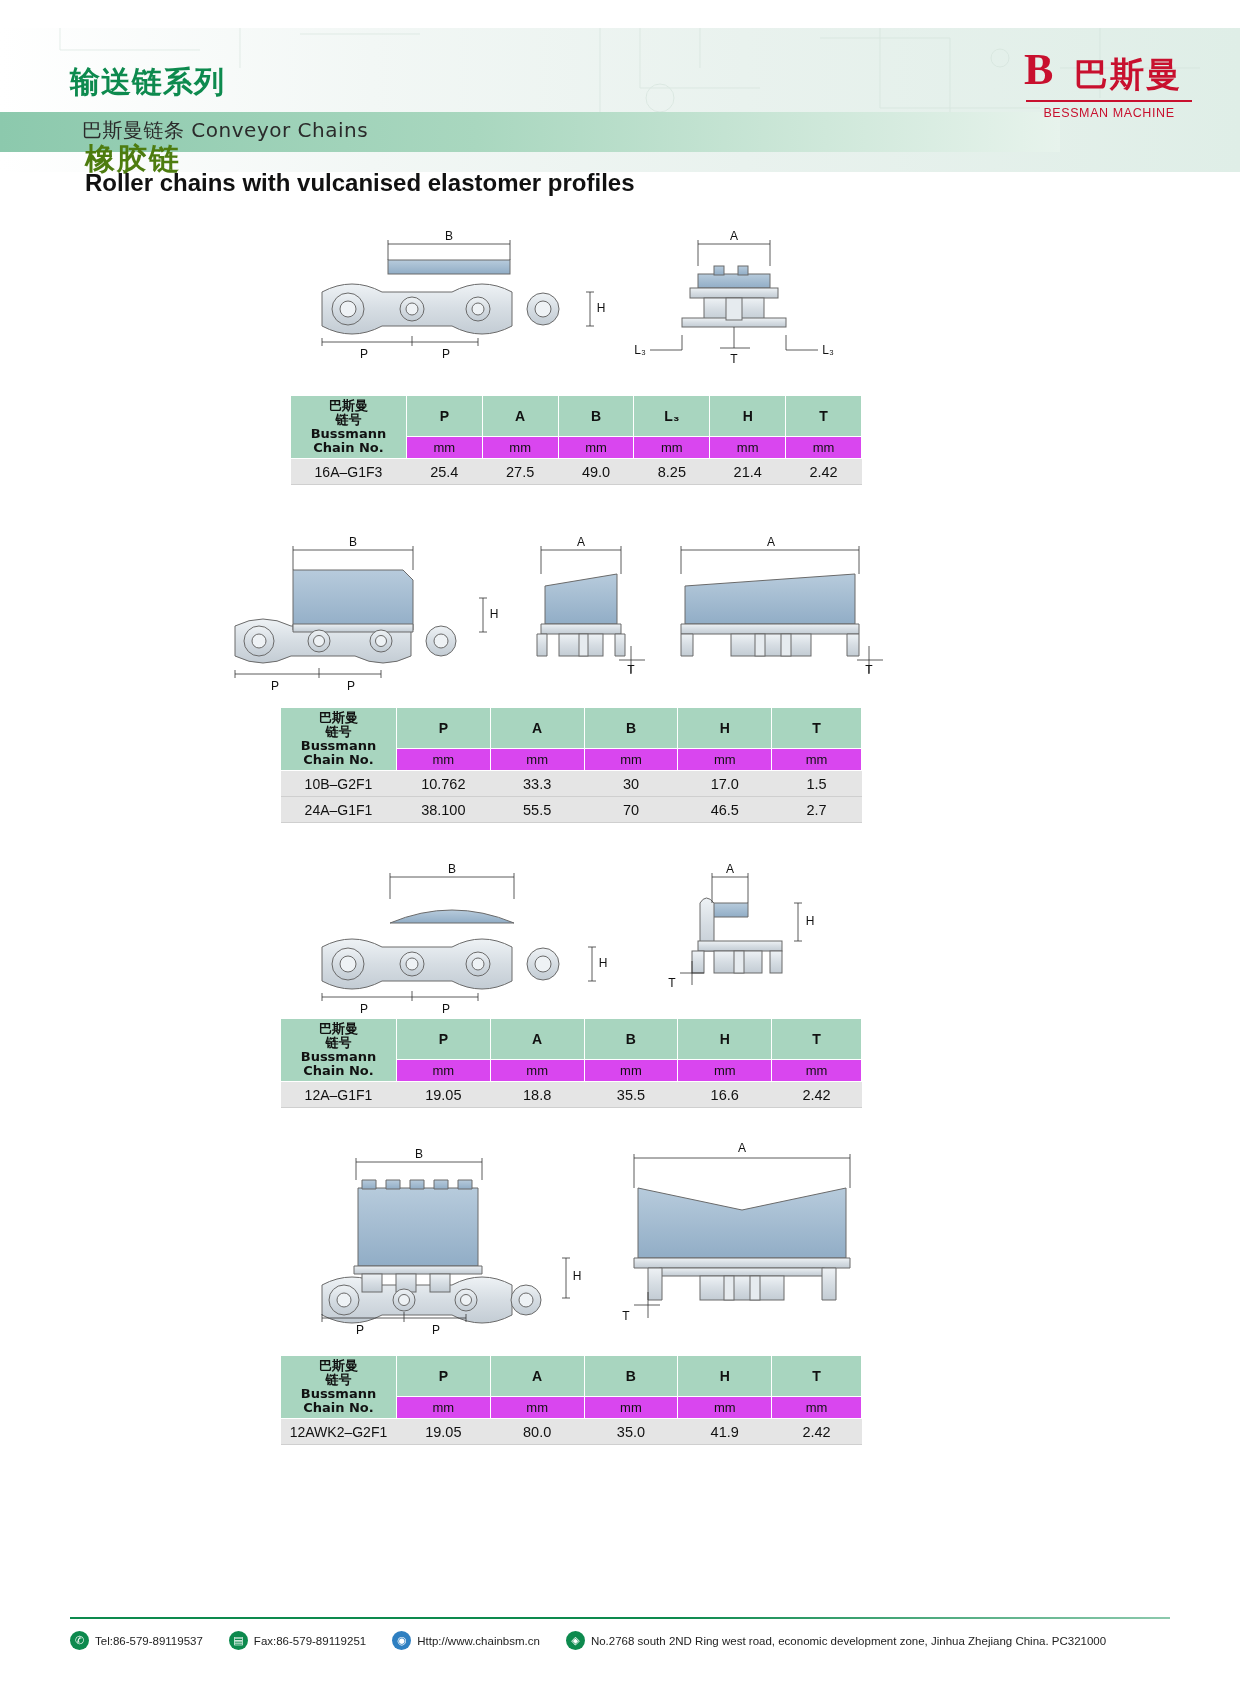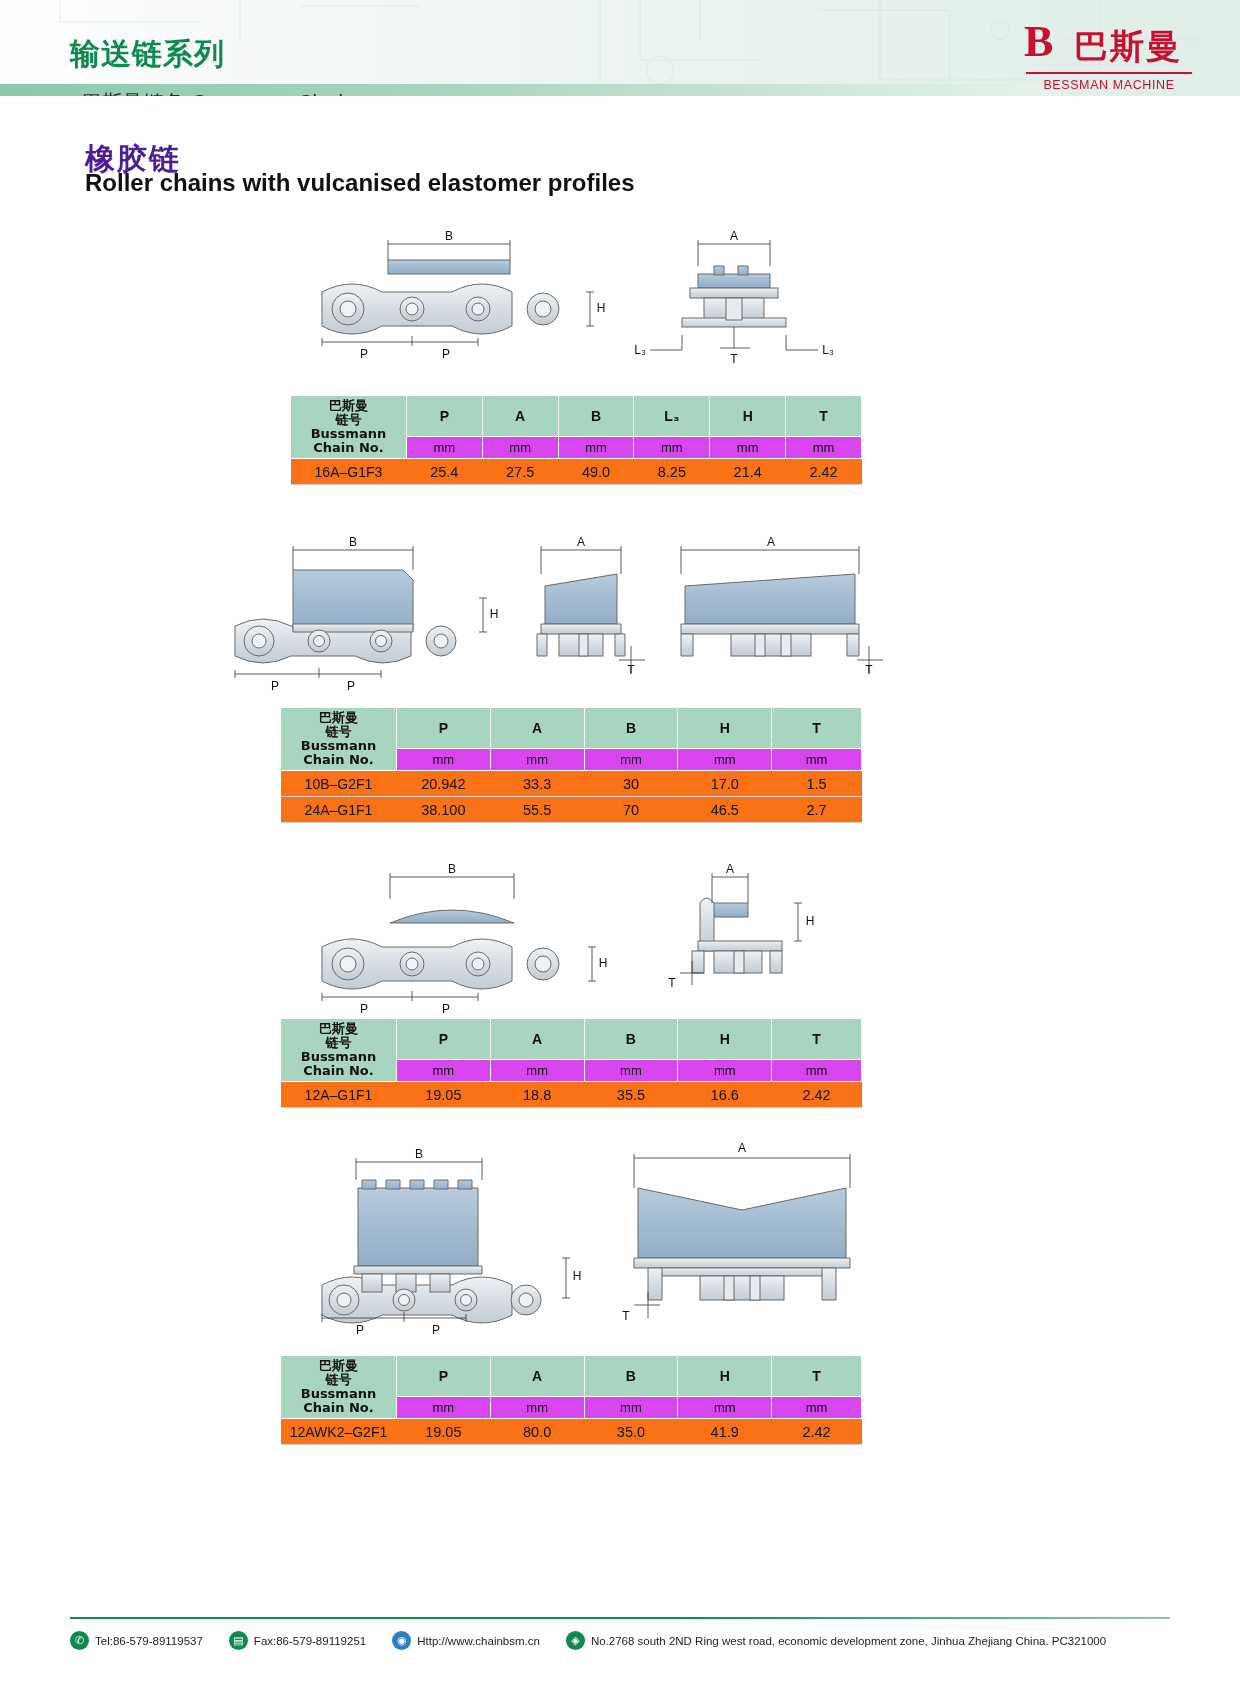--- a/index.html
+++ b/index.html
@@ -10,23 +10,24 @@
     background: #ffffff;
     font-family: "Liberation Sans", sans-serif;
     position: relative;
     overflow: hidden;
   }
 
   
   .header {
     position: relative;
     width: 1240px;
-    height: 96px;
+    height: 144px;
     background: linear-gradient(90deg, #ffffff 0%, #f2f7f5 30%, #e9f2ee 60%, #dfeee7 100%);
     overflow: hidden;
+    margin-top: 28px;
   }
   .header-bg-lines {
     position: absolute; inset: 0;
     opacity: .55;
   }
   .header-band {
     position: absolute;
     left: 0; top: 84px;
     width: 1060px; height: 40px;
     background: linear-gradient(90deg, #8cc9ad 0%, #a9d7bf 45%, #cfe8da 78%, #e7f3ec 100%);
@@ -76,21 +77,21 @@
     position: absolute; left: 8px; top: 54px; width: 166px; height: 2px; background: #c8102e;
   }
   .logo-en {
     position: absolute; left: 8px; top: 60px; width: 166px;
     text-align: center; font-size: 12.5px; color: #c8102e; letter-spacing: .6px;
   }
 
   
   .page-title-cn {
     position: absolute; left: 85px; top: 139px;
-    font-size: 30px; font-weight: bold; color: #4c1d95;
+    font-size: 30px; font-weight: bold; color: #4d7c0f;
     font-family: "DejaVu Sans", sans-serif; letter-spacing: 2px;
   }
   .page-title-en {
     position: absolute; left: 85px; top: 169px;
     font-size: 24px; font-weight: bold; color: #111;
     letter-spacing: 0px;
   }
 
   
   table.spec {
@@ -115,21 +116,21 @@
   }
   table.spec .namecell {
     background: #a8d5bf;
     font-size: 13px;
     line-height: 14px;
     font-weight: bold;
     padding: 3px 4px;
     font-family: "DejaVu Sans", sans-serif;
   }
   table.spec td.data {
-    background: #f97316;
+    background: #e5e5e5;
     border: 1px solid #cfcfcf;
     border-left: none; border-right: none;
     height: 26px;
     font-size: 14.5px;
     margin-left: 10px;
   }
   table.spec td.data.first {
     font-size: 14px;
   }
 
@@ -344,21 +345,21 @@
   </tr>
   <tr>
     <td class="hdr-unit" style="height:20px;">mm</td>
     <td class="hdr-unit">mm</td>
     <td class="hdr-unit">mm</td>
     <td class="hdr-unit">mm</td>
     <td class="hdr-unit">mm</td>
   </tr>
   <tr>
     <td class="data first">10B–G2F1</td>
-    <td class="data">20.942</td>
+    <td class="data">10.762</td>
     <td class="data">33.3</td>
     <td class="data">30</td>
     <td class="data">17.0</td>
     <td class="data">1.5</td>
   </tr>
   <tr>
     <td class="data first">24A–G1F1</td>
     <td class="data">38.100</td>
     <td class="data">55.5</td>
     <td class="data">70</td>

